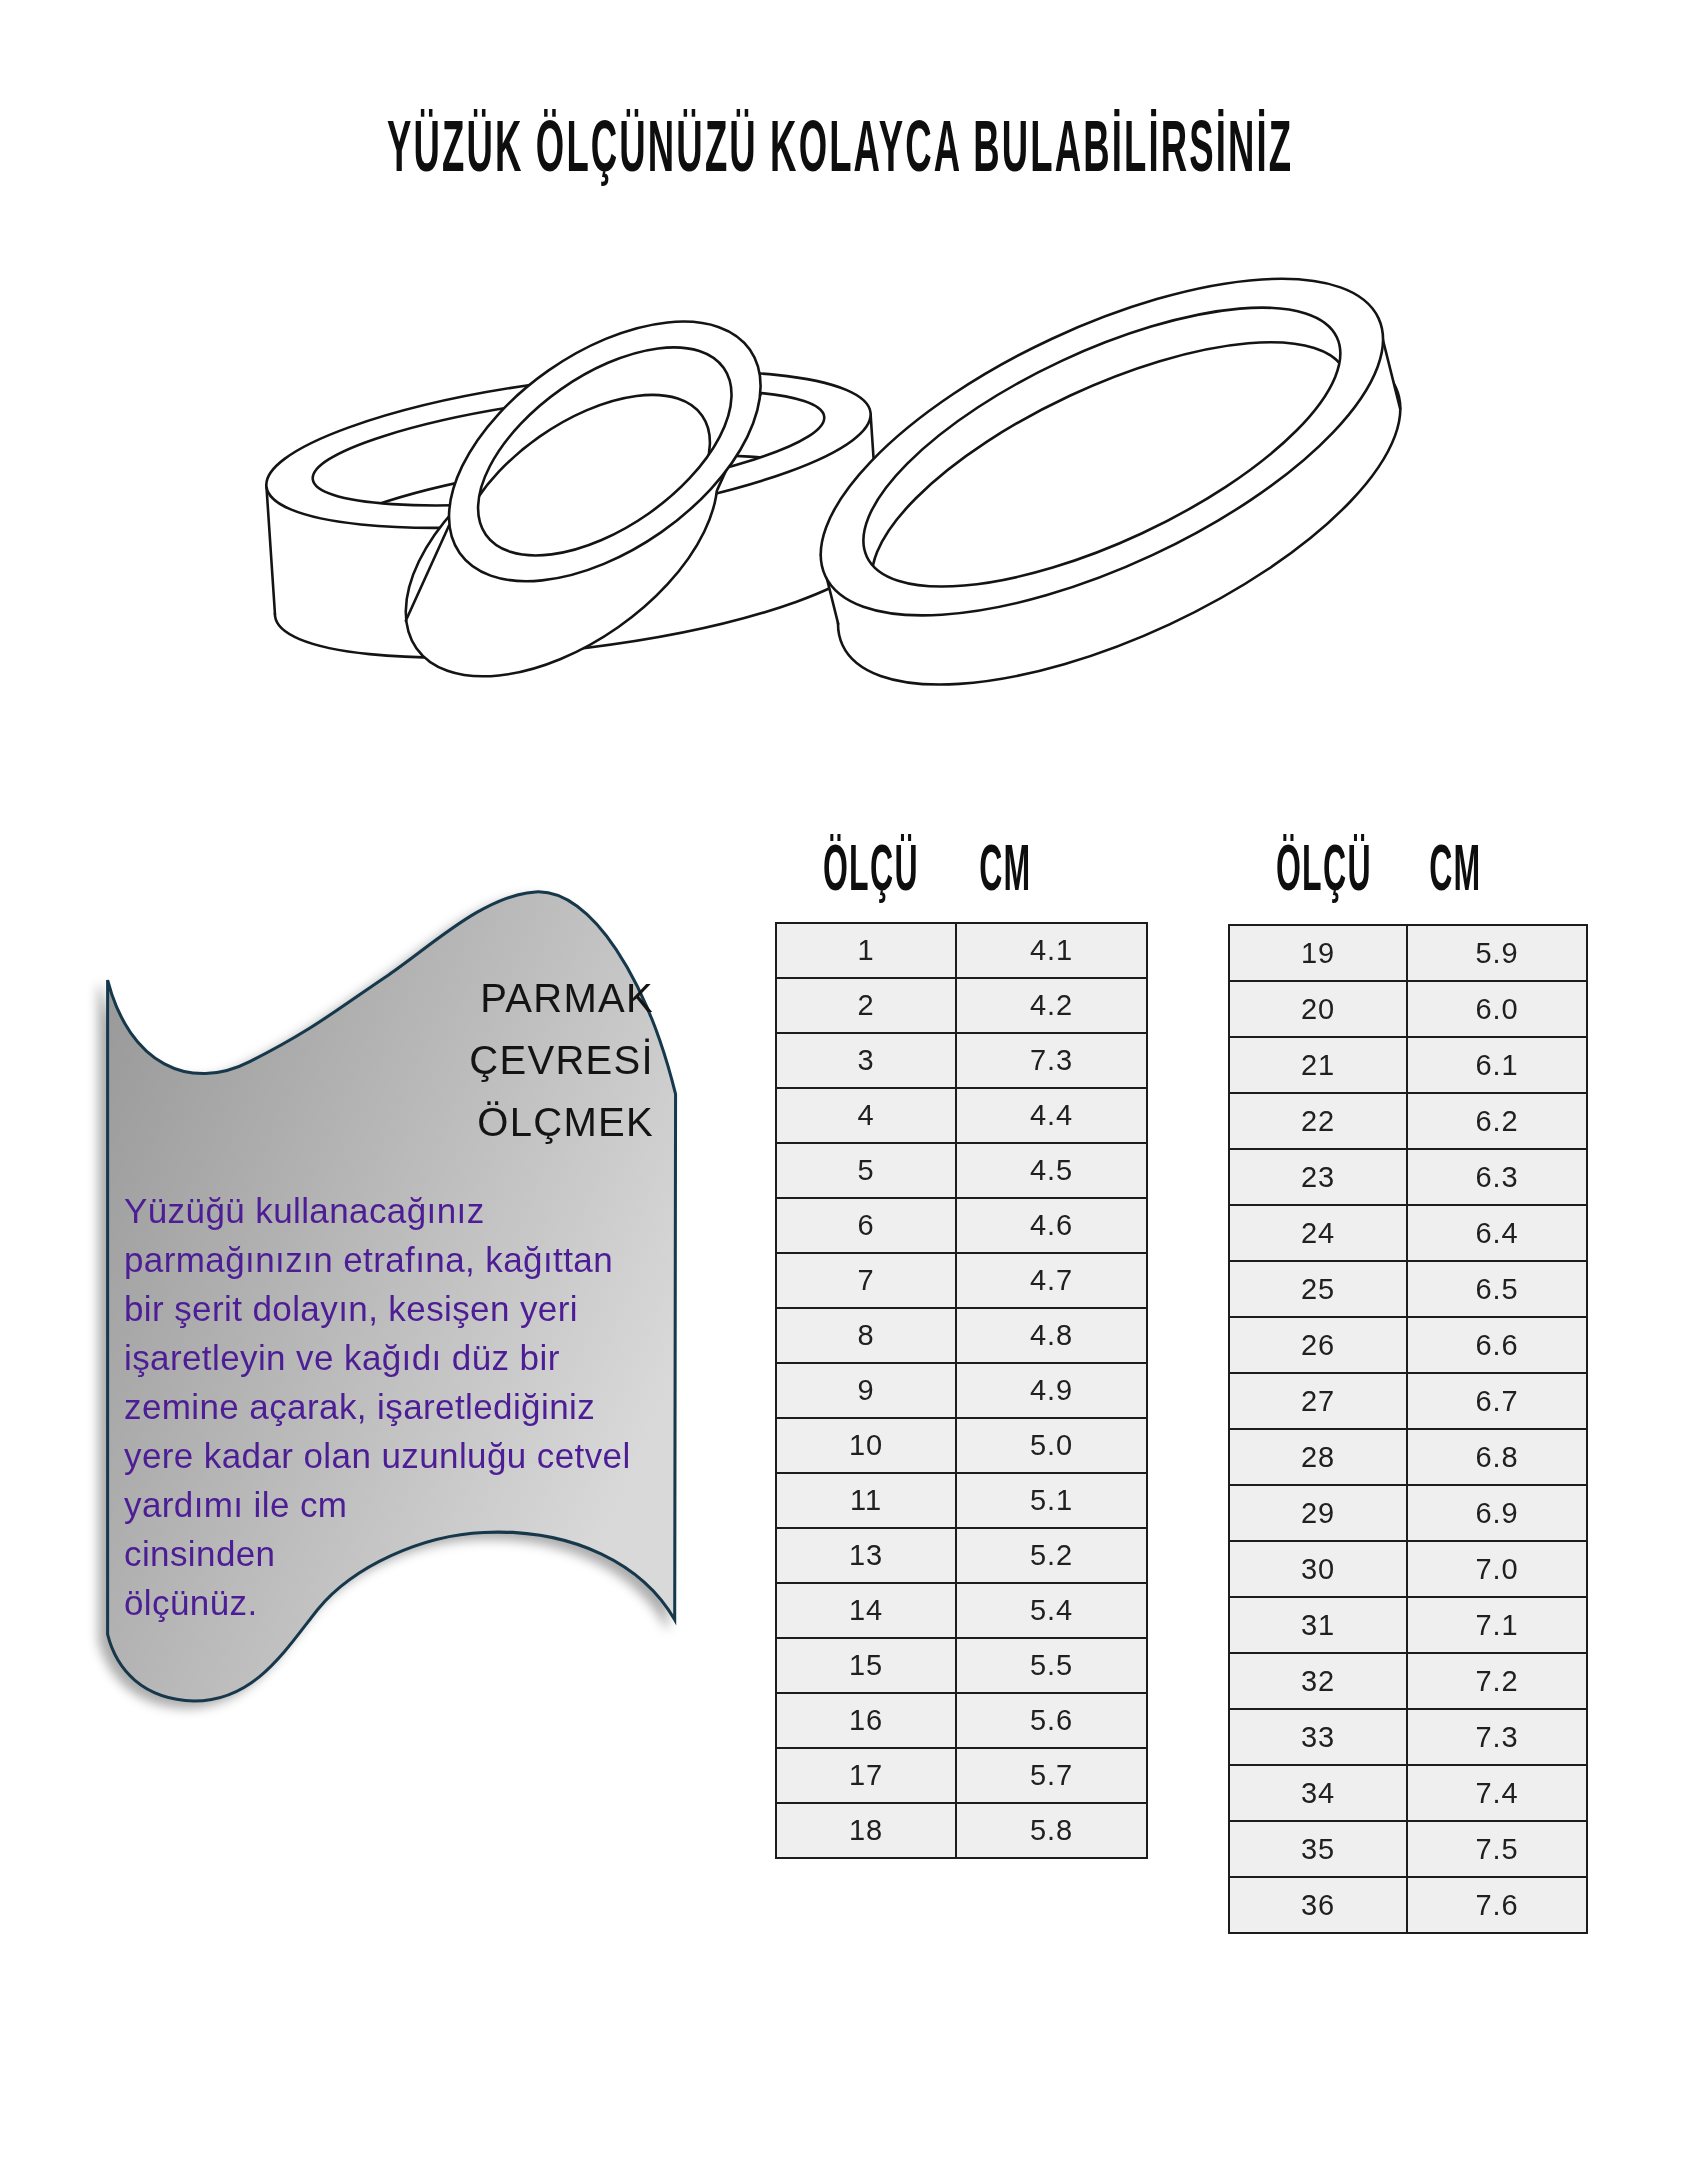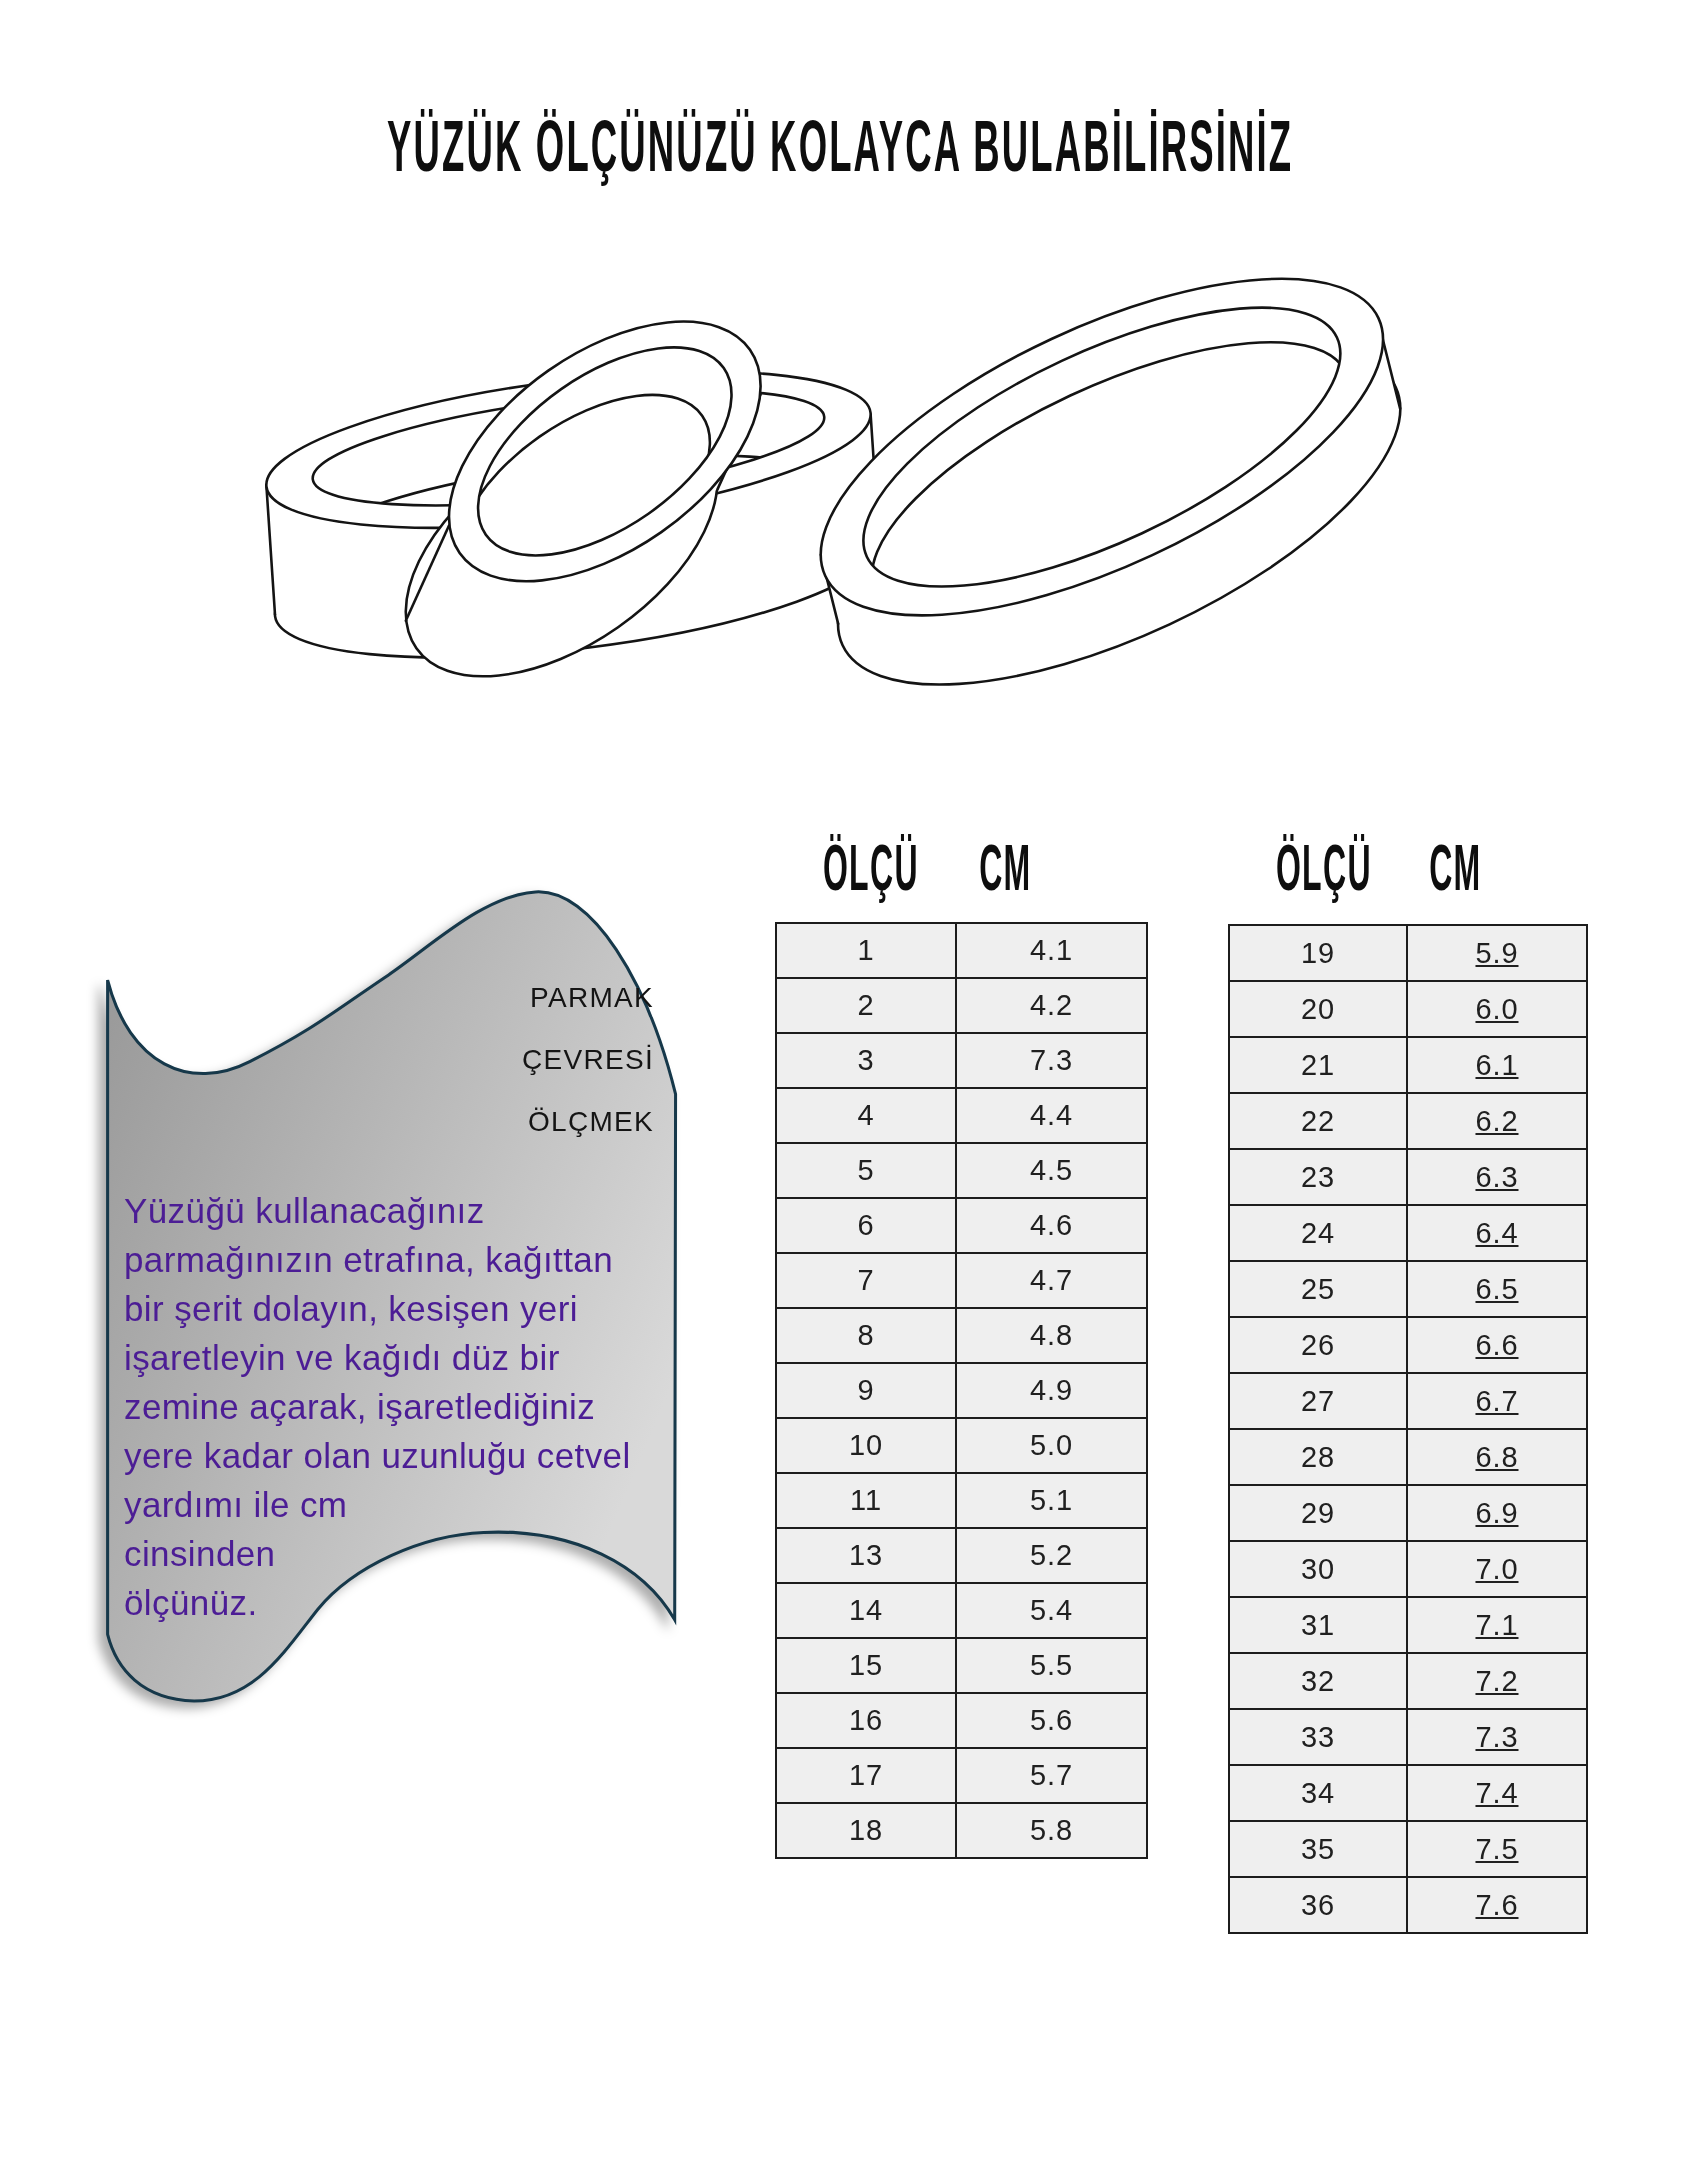--- a/index.html
+++ b/index.html
@@ -31,21 +31,21 @@
   .rings-svg{position:absolute;left:259px;top:235px;width:1193px;height:457px;}
   .rings-svg ellipse,.rings-svg path,.rings-svg line{vector-effect:none;}
   
   .blob-svg{
     position:absolute;left:86px;top:878px;width:657px;height:843px;
     filter:drop-shadow(-7.8px 6px 5.2px rgba(0,0,0,0.32));
   }
   .card-heading{
     position:absolute;top:967px;right:1027px;
     text-align:right;
-    font-size:28px;line-height:62px;letter-spacing:1.3px;
+    font-size:40px;line-height:62px;letter-spacing:1.3px;
     color:#141414;font-weight:400;
   }
   .card-body{
     position:absolute;left:124px;top:1186px;width:571px;
     font-size:35px;line-height:49px;letter-spacing:0.4px;
     color:#4c1d95;font-weight:400;
   }
   
   .col-header{
     position:absolute;top:832px;height:73px;
@@ -69,21 +69,21 @@
     font-size:29px;letter-spacing:0.9px;color:#202020;
     padding:0;
   }
   #table1{left:775px;top:922px;width:367px;}
   #table1 td{height:53px;}
   #table1 td:first-child{width:178px;}
   #table1 td:last-child{width:189px;}
   #table2{left:1228px;top:924px;width:354px;}
   #table2 td{height:54px;}
   #table2 td:first-child{width:176px;}
-  #table2 td:last-child{width:178px;text-decoration:underline;}
+  #table2 td:last-child{width:178px;}
 </style>
 </head>
 <body>
 
 <div class="page">
 
   <div class="title-wrap">
     <span class="hand">YÜZÜK ÖLÇÜNÜZÜ KOLAYCA BULABİLİRSİNİZ</span>
   </div>
 

